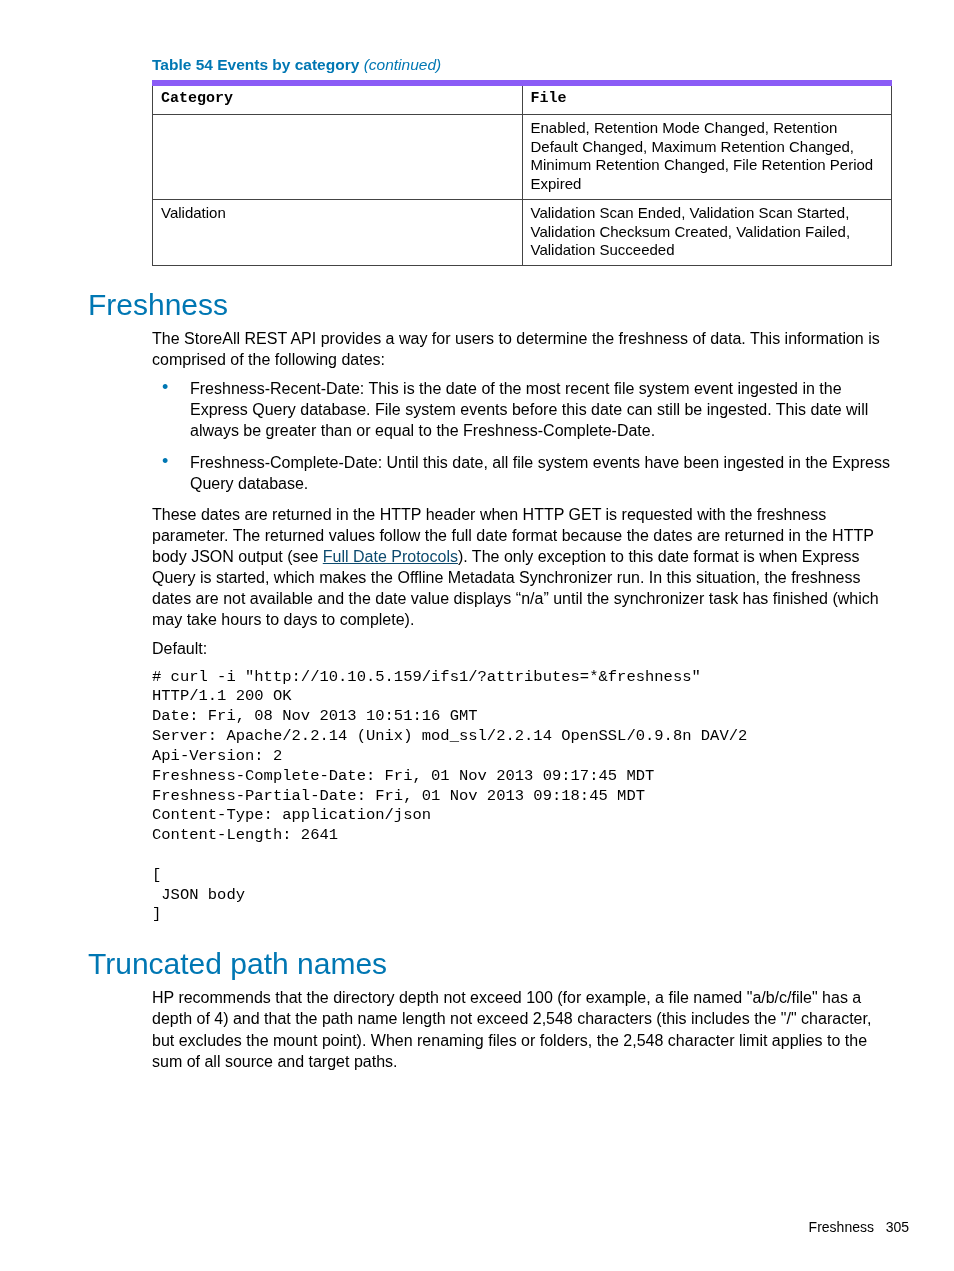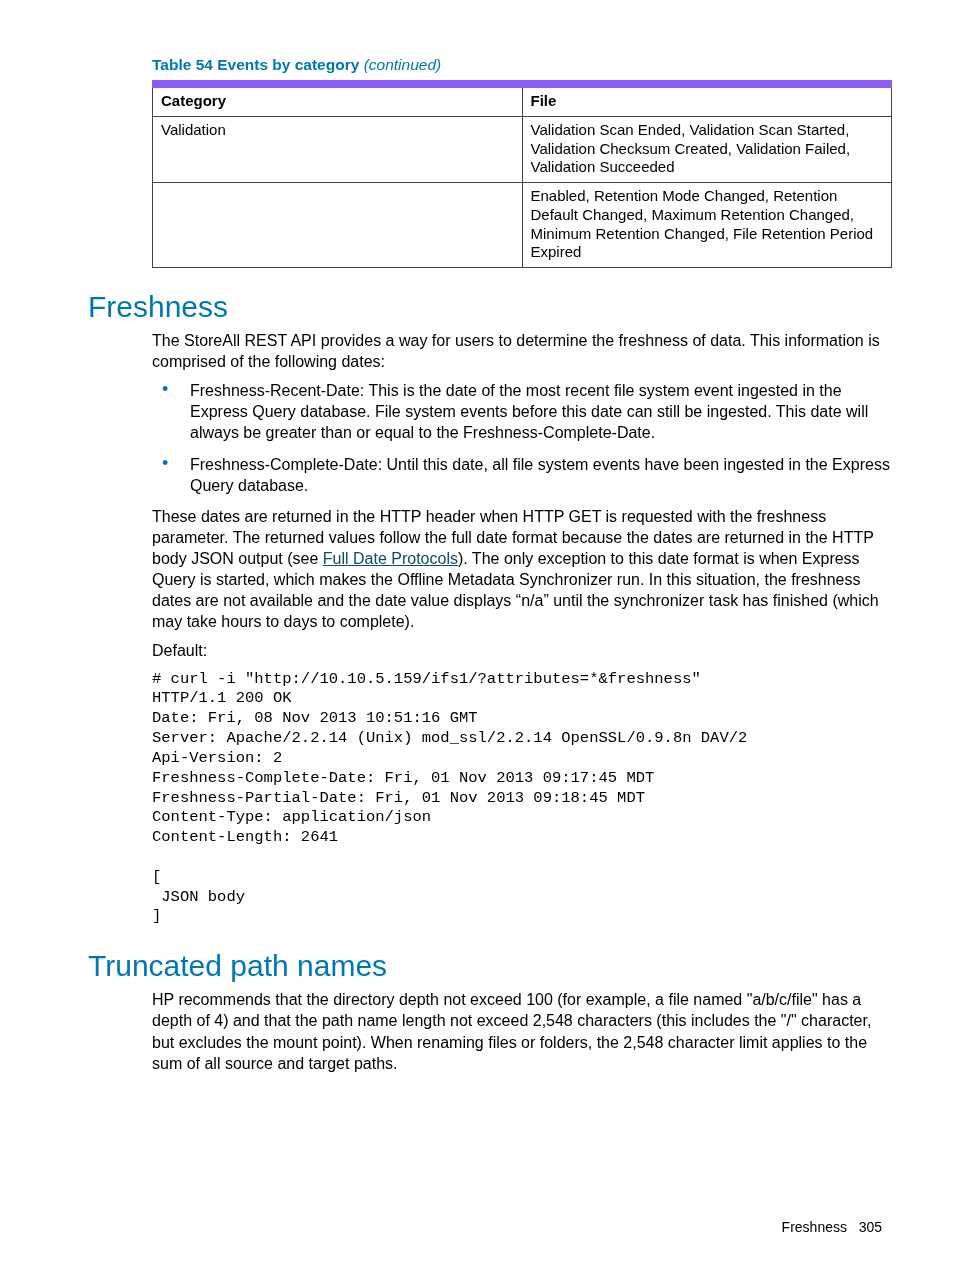--- a/index.html
+++ b/index.html
@@ -34,21 +34,21 @@
     margin-left: 64px;
     font-size: 15px;
   }
   table.events th, table.events td {
     border: 1px solid #444;
     padding: 4px 8px 5px 8px;
     text-align: left;
     vertical-align: top;
     line-height: 1.25;
   }
-  table.events tr.top-border th { border-top: 8px solid #8b5cf6; }
+  table.events tr.top-border th { border-top: 6px solid #8b5cf6; font-family: Liberation Mono, monospace; }
   table.events th {
     font-weight: bold;
     font-size: 15px;
   }
   table.events col.c1 { width: 50%; }
   table.events col.c2 { width: 50%; }
 
   h2.section {
     color: #0077b3;
     font-weight: normal;
@@ -88,21 +88,21 @@
     font-family: "Courier New", monospace;
     font-size: 15.5px;
     line-height: 1.28;
     margin: 4px 0 0 64px;
     white-space: pre;
   }
 
   .footer {
     position: absolute;
     bottom: 36px;
-    right: 72px;
+    right: 45px;
     font-size: 14px;
   }
 </style>
 </head>
 <body>
 
 <div class="table-caption">
   <span class="bold">Table 54 Events by category </span><span class="ital">(continued)</span>
 </div>
 
@@ -110,26 +110,26 @@
   <colgroup>
       <col class="c1">
       <col class="c2">
     </colgroup>
   <tbody>
       <tr class="top-border">
     <th>Category</th>
     <th>File</th>
   </tr>
   <tr>
+    <td></td>
+    <td>Enabled, Retention Mode Changed, Retention Default Changed, Maximum Retention Changed, Minimum Retention Changed, File Retention Period Expired</td>
+  </tr>
+  <tr>
     <td>Validation</td>
     <td>Validation Scan Ended, Validation Scan Started, Validation Checksum Created, Validation Failed, Validation Succeeded</td>
-  </tr>
-  <tr>
-    <td></td>
-    <td>Enabled, Retention Mode Changed, Retention Default Changed, Maximum Retention Changed, Minimum Retention Changed, File Retention Period Expired</td>
   </tr>
 </tbody>
   </table>
 
 <h2 class="section">Freshness</h2>
 <div class="body-text">
   <p>The StoreAll REST API provides a way for users to determine the freshness of data. This information is comprised of the following dates:</p>
   <ul class="bullets">
     <li>Freshness-Recent-Date: This is the date of the most recent file system event ingested in the Express Query database. File system events before this date can still be ingested. This date will always be greater than or equal to the Freshness-Complete-Date.</li>
     <li>Freshness-Complete-Date: Until this date, all file system events have been ingested in the Express Query database.</li>

